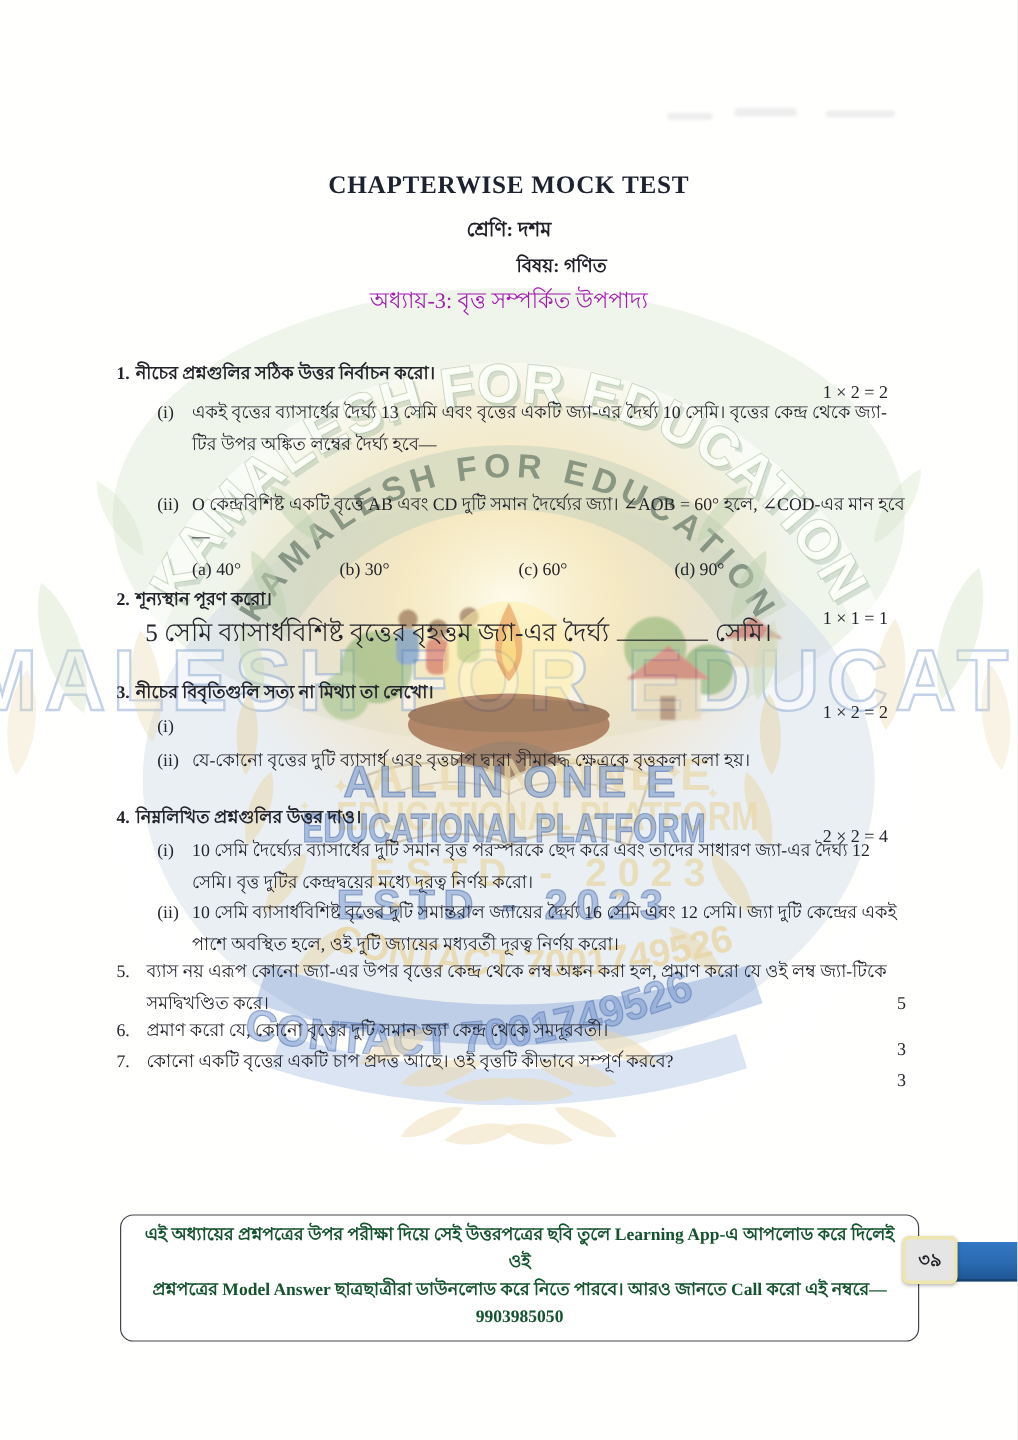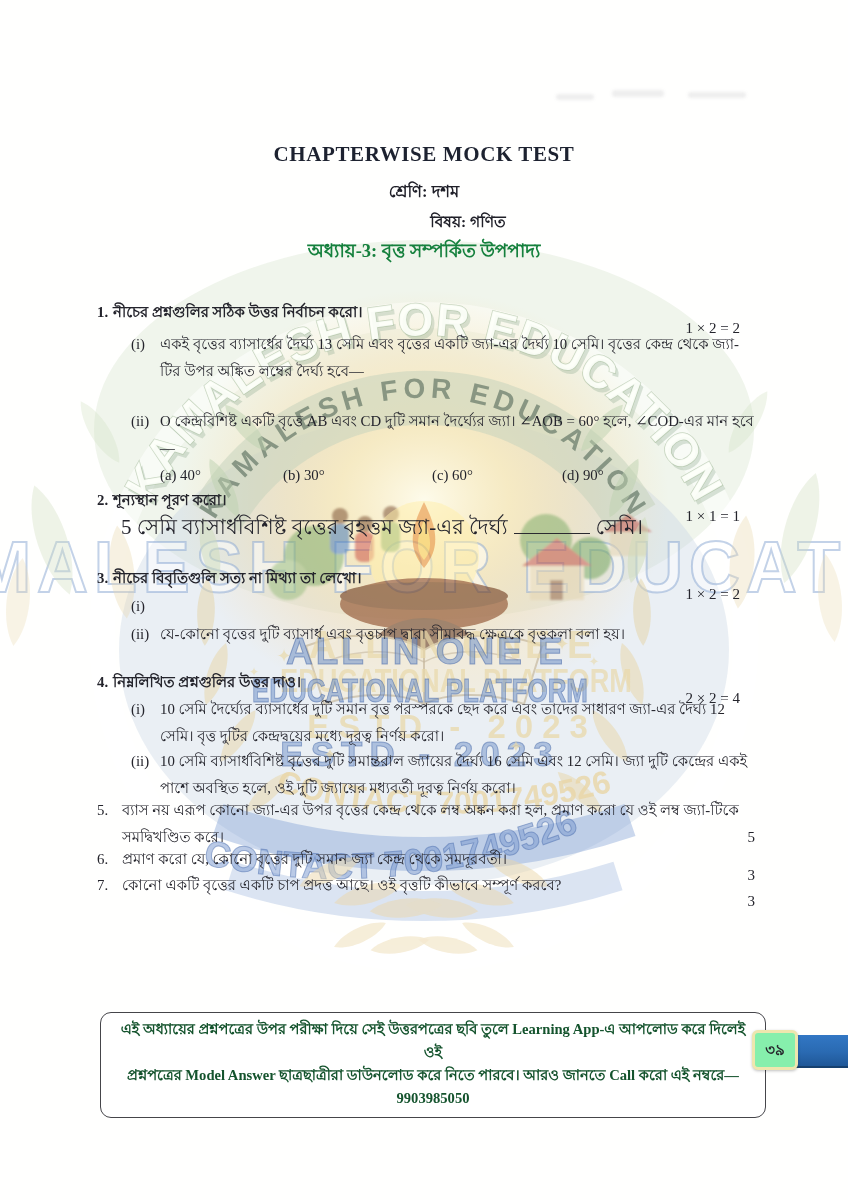--- a/index.html
+++ b/index.html
@@ -5,42 +5,42 @@
   html,body{margin:0;padding:0;background:#e9e9e9;}
   .page{position:relative;width:848px;height:1200px;margin:0 auto;background:#fffffe;overflow:hidden;
         font-family:"Liberation Serif","DejaVu Serif",serif;color:#24242c;}
   .wm{position:absolute;left:0;top:0;z-index:1;pointer-events:none;}
   .content{position:absolute;inset:0;z-index:2;}
   .smudge{position:absolute;background:rgba(90,90,95,.10);border-radius:3px;filter:blur(1.5px);}
   .hdr{position:absolute;left:0;width:100%;text-align:center;}
   .title{top:142px;font-size:21px;font-weight:700;letter-spacing:.6px;color:#1d2230;}
   .class-line{top:179px;font-size:16.5px;font-weight:700;color:#1f1f28;}
   .subject-line{top:210px;font-size:15.5px;font-weight:700;color:#1f1f28;padding-left:44px;}
-  .chapter-line{top:237px;font-size:18.5px;font-weight:700;color:#15803d;}
+  .chapter-line{top:237px;font-size:18.5px;font-weight:400;color:#a21caf;}
   .meta{position:absolute;left:97px;right:93px;top:255px;display:flex;justify-content:space-between;
         font-size:15px;font-weight:700;}
   .q{position:absolute;left:97px;right:108px;font-size:14.8px;line-height:27px;}
   .lead-no{font-weight:700;margin-right:5px;}
   .lead-text{font-weight:700;}
   .marks-top{position:absolute;right:0;top:0;font-size:15px;font-weight:400;margin-top:16px;}
   .marks-bot{position:absolute;right:0;bottom:0;font-size:15px;font-weight:400;}
   .sub{position:absolute;left:97px;right:93px;padding-left:63px;font-size:14.8px;line-height:27px;}
   .sub .lbl{position:absolute;left:34px;top:0;}
   .opts{display:flex;}
   .opt-a{width:123px;}.opt-b{width:149px;}.opt-c{width:130px;}.opt-d{flex:1;}
   .qbody{position:absolute;font-size:21px;line-height:27px;}
   .blank{display:inline-block;width:76px;height:13px;border-bottom:1.7px solid #2a2a30;margin:0 6px;}
   .qwrap{position:absolute;left:97px;right:93px;padding-left:25px;font-size:14.8px;line-height:27px;}
   .qwrap .no{position:absolute;left:0;top:0;}
   .footer-box{position:absolute;left:100px;top:1012px;width:644px;border:1.6px solid #45454a;border-radius:11px;
         padding:5px 10px 7px;text-align:center;font-size:14.6px;font-weight:700;line-height:23px;color:#14532d;
         background:rgba(255,255,255,.6);z-index:2;}
   .badge-bar{position:absolute;left:760px;top:1035px;right:0;height:31px;z-index:2;
         background:linear-gradient(180deg,#3277c4 0%,#2a6ab2 55%,#1f5797 100%);box-shadow:0 2px 0 #16406e;}
-  .badge{position:absolute;left:752px;top:1030px;width:40px;height:34px;background:#86efac;border:3px solid #eee6ae;
+  .badge{position:absolute;left:752px;top:1030px;width:40px;height:34px;background:#e5e5e5;border:3px solid #eee6ae;
         border-radius:6px;display:flex;align-items:center;justify-content:center;font-size:15px;font-weight:700;
         color:#26262c;box-shadow:0 1px 3px rgba(0,0,0,.25);z-index:3;}
 </style>
 </head>
 <body>
 
 <div class="page">
 
   <svg class="wm" width="848" height="1200" viewBox="0 0 848 1200">
     <defs>

